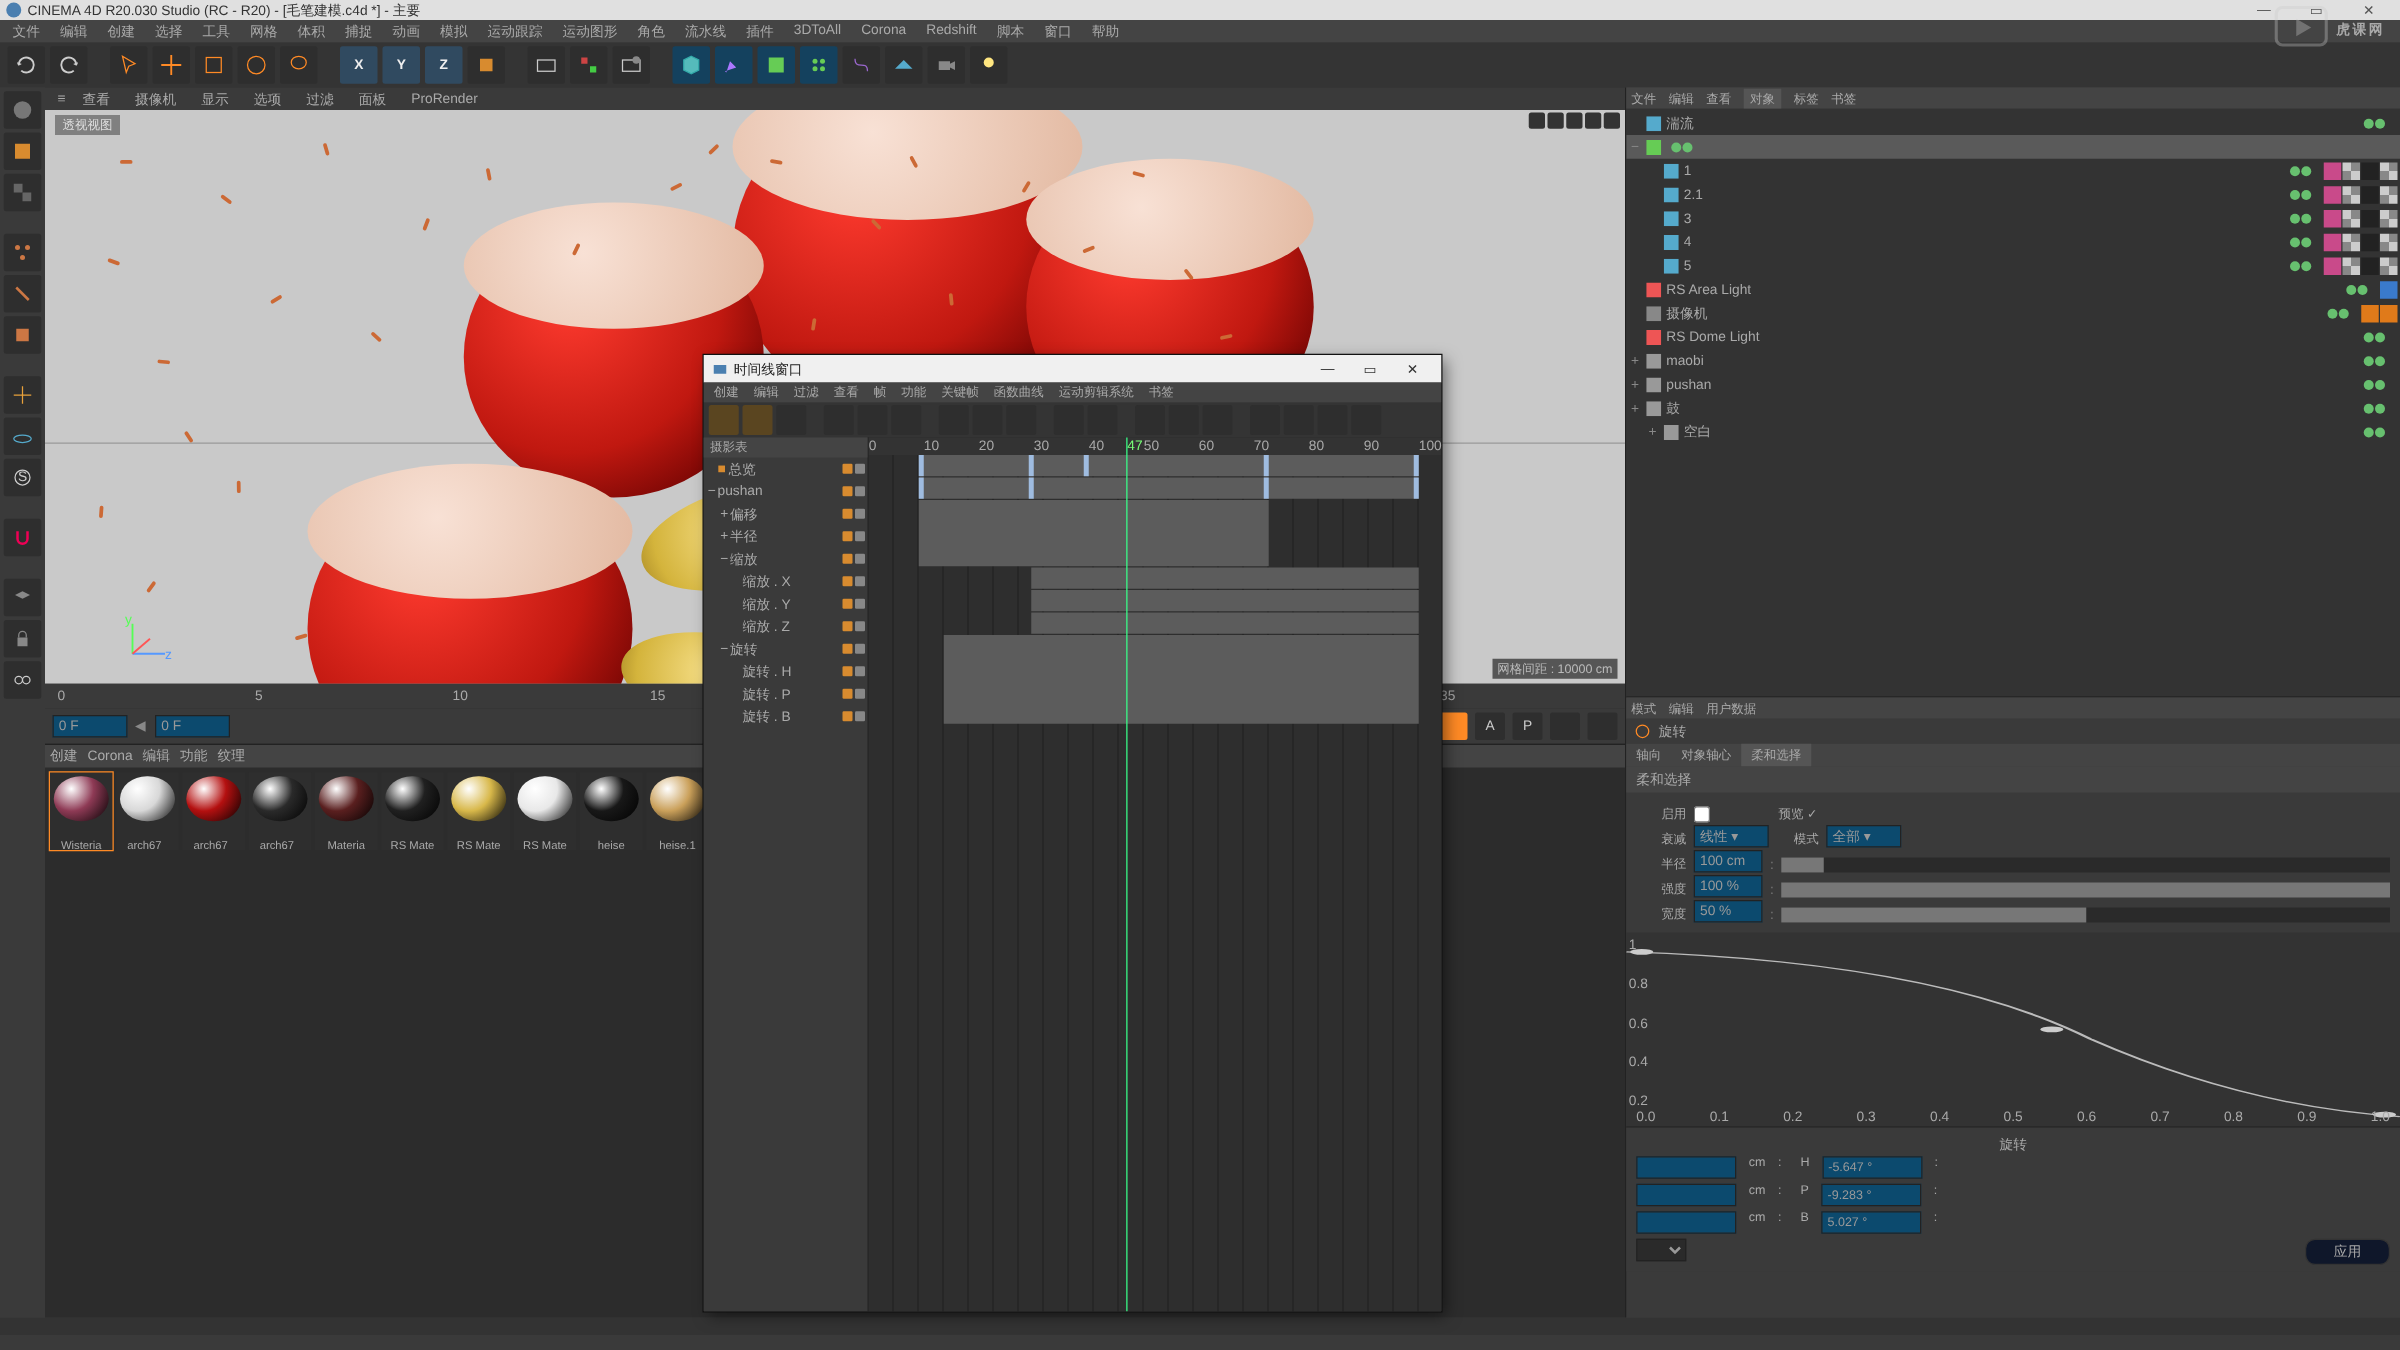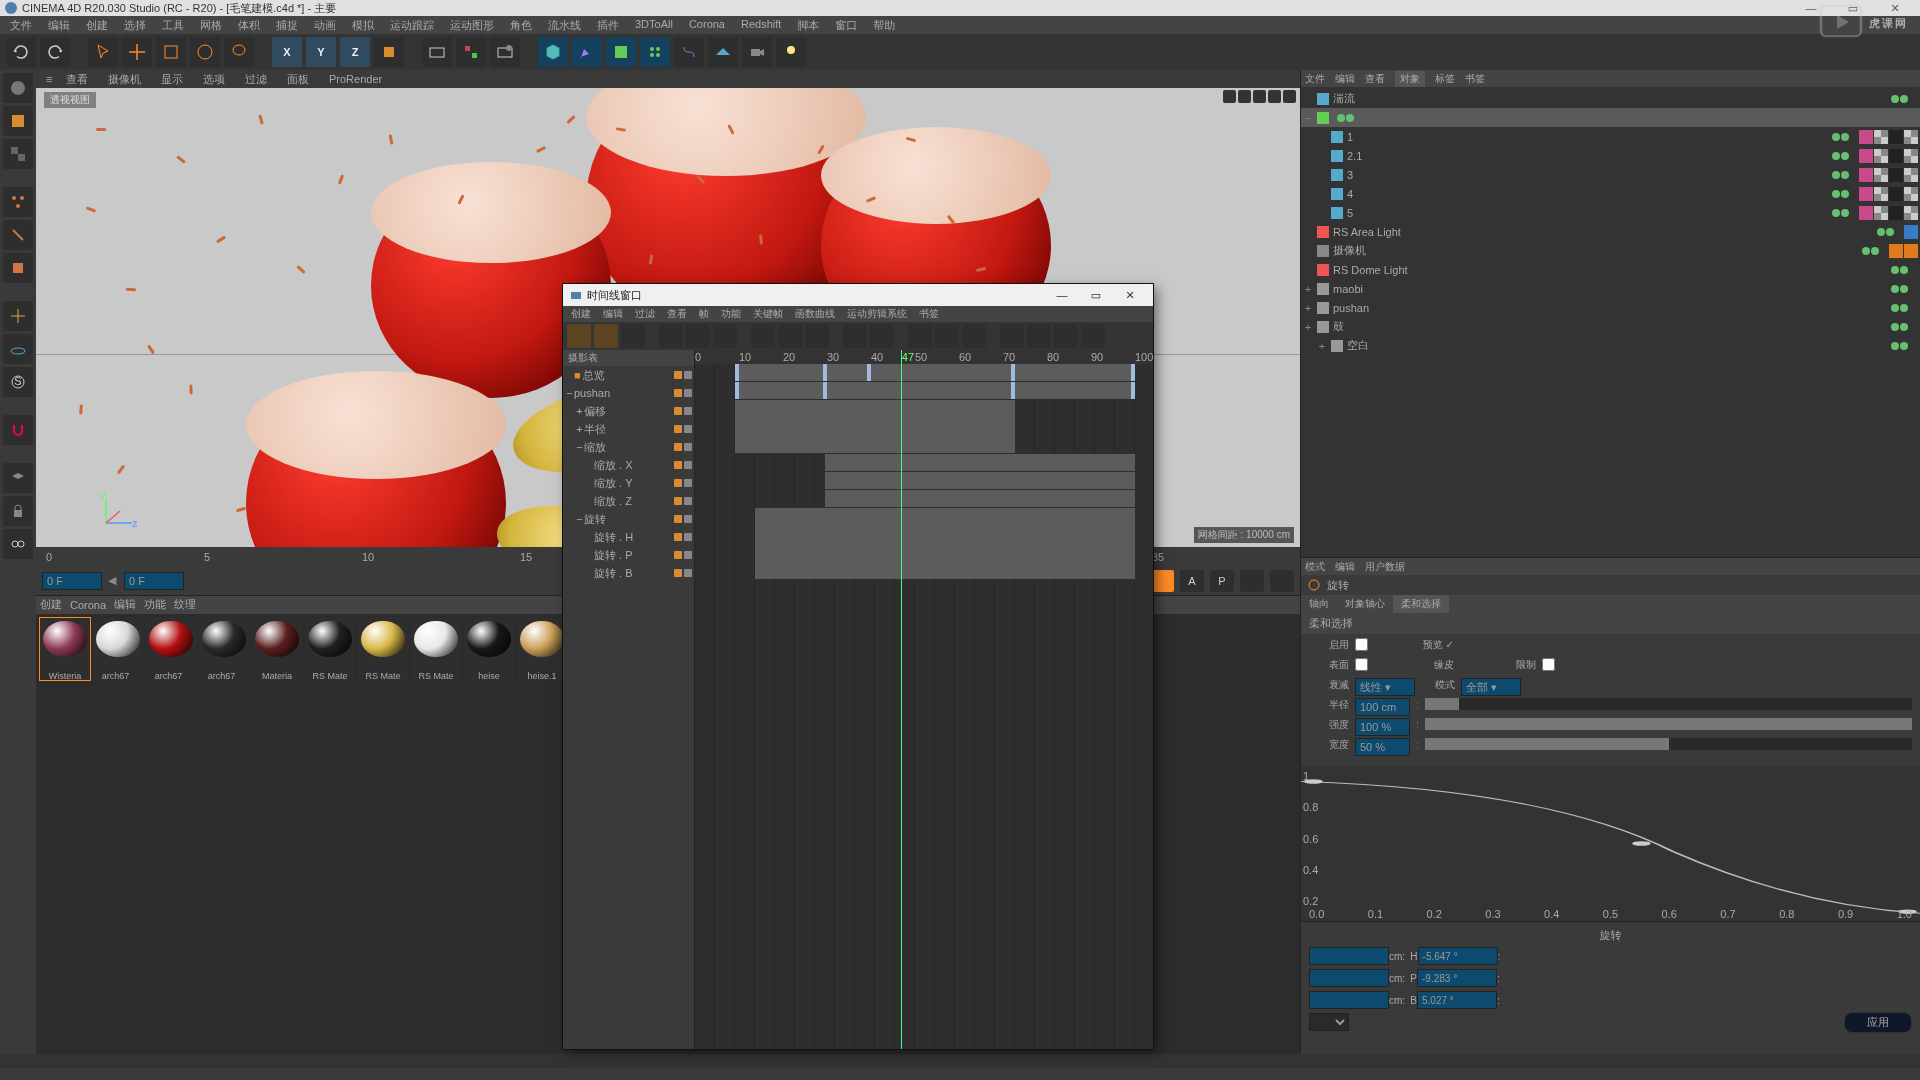--- a/index.html
+++ b/index.html
@@ -44,35 +44,35 @@
 .orow .dots{display:flex;gap:1px;margin-left:4px}
 .orow .dot{width:8px;height:8px;border-radius:50%}
 .orow .tags{display:flex;gap:1px;margin-left:10px}
 .orow .tag{width:14px;height:14px}
 .orow.sel{background:#5a5a5a}
 .attr-panel{background:#3a3a3a;border-top:1px solid #222}
 .attr-tabs{display:flex;height:18px;background:#444}
 .attr-tabs span{padding:2px 8px;font-size:10px}
 .attr-tabs .active{background:#555}
 .attr-body{padding:4px 8px}
-.attr-row{display:flex;align-items:flex-start;height:20px;gap:6px}
+.attr-row{display:flex;align-items:flex-end;height:20px;gap:6px}
 .attr-row label{width:40px;text-align:right;font-size:10px}
 .slider-bg{flex:1;height:12px;background:#2a2a2a;position:relative}
 .slider-fill{height:100%;background:#777}
 .curve{height:155px;background:#333;margin-top:4px;position:relative}
 .watermark{position:absolute;right:12px;top:4px;font-size:32px;color:rgba(200,200,200,0.35);font-weight:bold;letter-spacing:2px;display:flex;align-items:center;gap:6px}
 .mat-area{flex:1;display:flex;flex-direction:column}
 .mat-tabs{height:18px;background:#444;display:flex;gap:8px;padding:0 4px;align-items:center}
 .mat-list{flex:1;display:flex;gap:3px;padding:4px;align-items:flex-start}
 .mat{width:50px;height:62px;background:#2e2e2e;display:flex;flex-direction:column;align-items:center}
 .mat .ball{width:44px;height:44px;border-radius:50%;margin-top:3px}
 .mat .lbl{font-size:9px;margin-top:14px;white-space:nowrap;overflow:hidden;width:48px;text-align:center}
 .mat.sel{outline:1px solid #ff8a25}
 .coords{width:460px;background:#3a3a3a;border-left:1px solid #222;padding:4px 8px}
-.co-row{display:flex;align-items:center;height:22px;gap:0}
+.co-row{display:flex;align-items:flex-start;height:22px;gap:10px}
 .co-row span{font-size:10px}
 .btn{background:#0f172a;border:1px solid #333;padding:2px 22px;border-radius:8px}
 .status{height:14px;background:#333}
 
 .tl-window{position:absolute;left:563px;top:284px;width:590px;height:765px;background:#3a3a3a;box-shadow:0 0 0 1px #111,4px 4px 12px rgba(0,0,0,.5);display:flex;flex-direction:column}
 .tl-title{height:22px;background:#f0f0f0;display:flex;align-items:center;padding:0 6px;color:#222}
 .tl-title .sp{flex:1}
 .tl-title .wb{width:34px;text-align:center;color:#333}
 .tl-menu{height:16px;background:#444;display:flex;padding:0 2px}
 .tl-menu span{padding:1px 6px;font-size:10px}
@@ -770,29 +770,20 @@
         </div>
       <div style="padding:3px 8px;background:#444">柔和选择</div>
       <div class="attr-body" id="attr-body">
           <div class="attr-row">
             <label>启用</label>
             <input type="checkbox" style="">
             <div style="width:34px"></div>
             <label>预览 ✓</label>
           </div>
           <div class="attr-row">
-            <label>表面</label>
-            <input type="checkbox" style="">
-            <div style="width:34px"></div>
-            <label>缘皮</label>
-            <div style="width:30px"></div>
-            <label>限制</label>
-            <input type="checkbox" style="">
-          </div>
-          <div class="attr-row">
             <label>衰减</label>
             <span class="field">线性 ▾</span>
             <label style="width:34px">模式</label>
             <span class="field">全部 ▾</span>
           </div>
           <div class="attr-row">
             <label>半径</label>
             <span class="field" style="min-width:55px">100 cm</span>
             <span style="color:#777">:</span>
             <div class="slider-bg">

